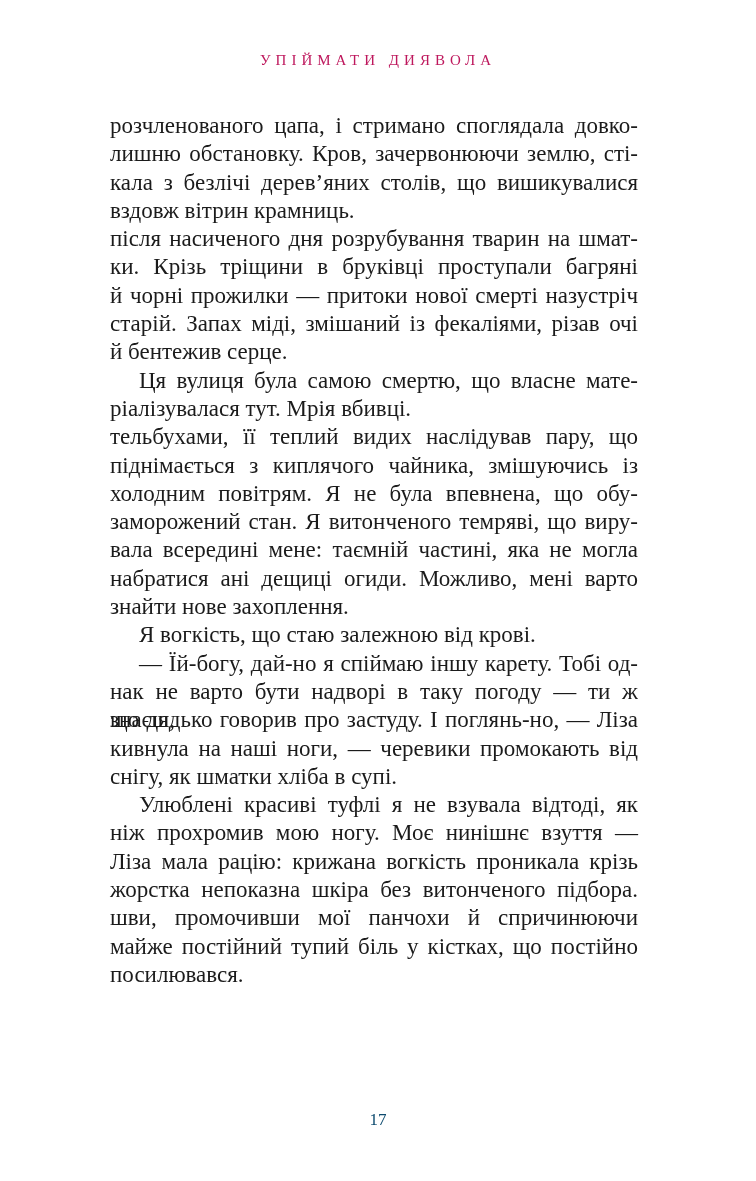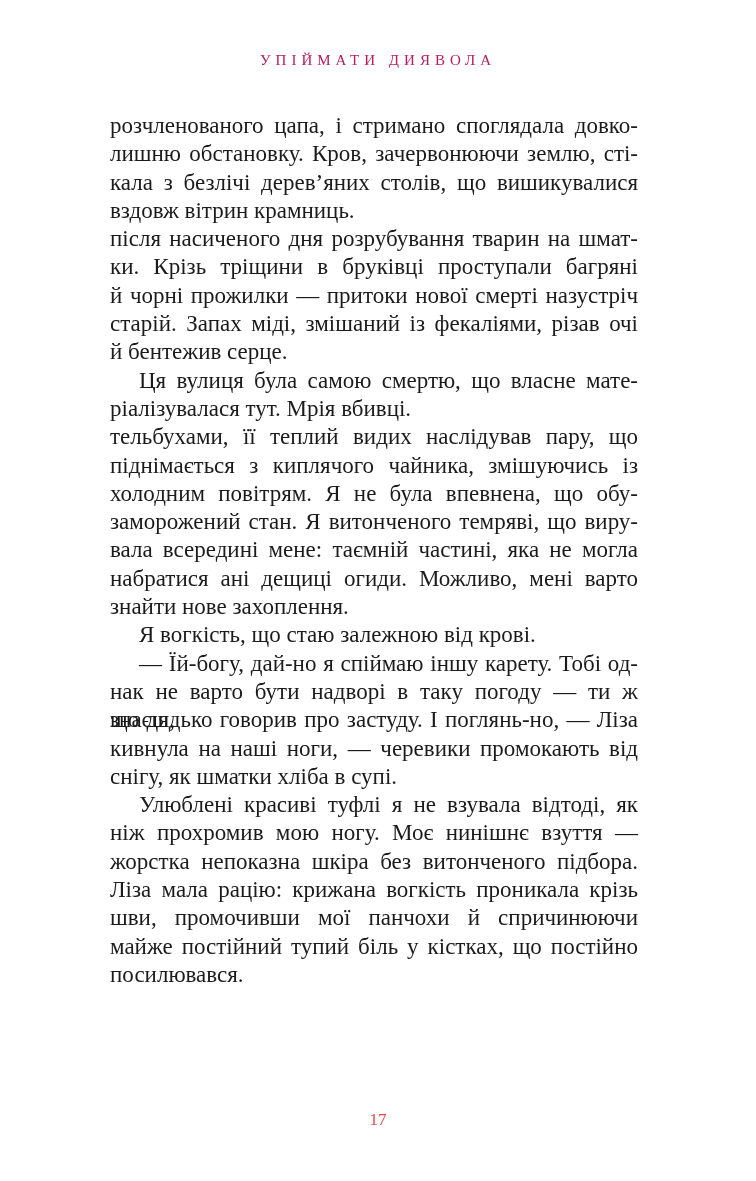--- a/index.html
+++ b/index.html
@@ -47,21 +47,21 @@
   .line.indent {
     padding-left: 29px;
   }
   .folio {
     position: absolute;
     top: 1110px;
     left: 0;
     width: 100%;
     text-align: center;
     font-size: 17px;
-    color: #ef4444;
+    color: #0c4a6e;
   }
 </style>
 </head>
 <body>
 
 <div class="page">
   <div class="running-head">УПІЙМАТИ ДИЯВОЛА</div>
 
   <div class="body-text">
       <div class="line">розчленованого цапа, і стримано споглядала довко-</div>
@@ -83,21 +83,21 @@
       <div class="line">набратися ані дещиці огиди. Можливо, мені варто</div>
       <div class="line last">знайти нове захоплення.</div>
       <div class="line last indent">Я вогкість, що стаю залежною від крові.</div>
       <div class="line indent">— Їй-богу, дай-но я спіймаю іншу карету. Тобі од-</div>
       <div class="line">нак не варто бути надворі в таку погоду — ти ж знаєш,</div>
       <div class="line">що дядько говорив про застуду. І поглянь-но, — Ліза</div>
       <div class="line">кивнула на наші ноги, — черевики промокають від</div>
       <div class="line last">снігу, як шматки хліба в супі.</div>
       <div class="line indent">Улюблені красиві туфлі я не взувала відтоді, як</div>
       <div class="line">ніж прохромив мою ногу. Моє нинішнє взуття —</div>
+      <div class="line">Ліза мала рацію: крижана вогкість проникала крізь</div>
       <div class="line">жорстка непоказна шкіра без витонченого підбора.</div>
-      <div class="line">Ліза мала рацію: крижана вогкість проникала крізь</div>
       <div class="line">шви, промочивши мої панчохи й спричинюючи</div>
       <div class="line">майже постійний тупий біль у кістках, що постійно</div>
       <div class="line last">посилювався.</div>
     </div>
 
   <div class="folio">17</div>
 </div>
 
 </body></html>

